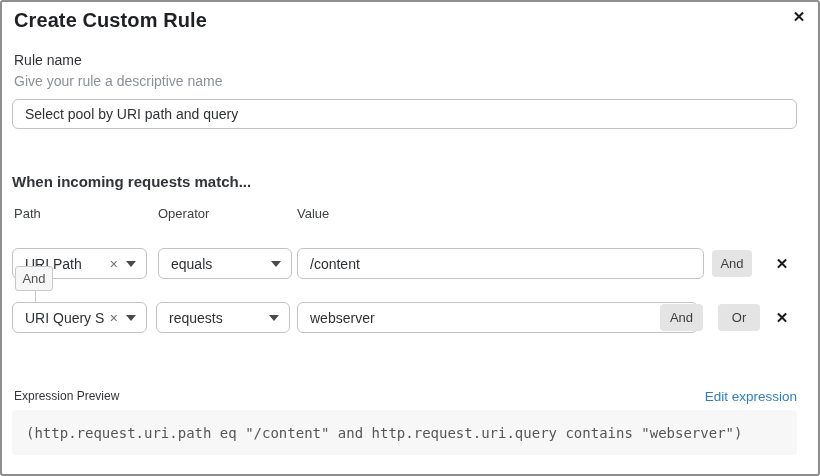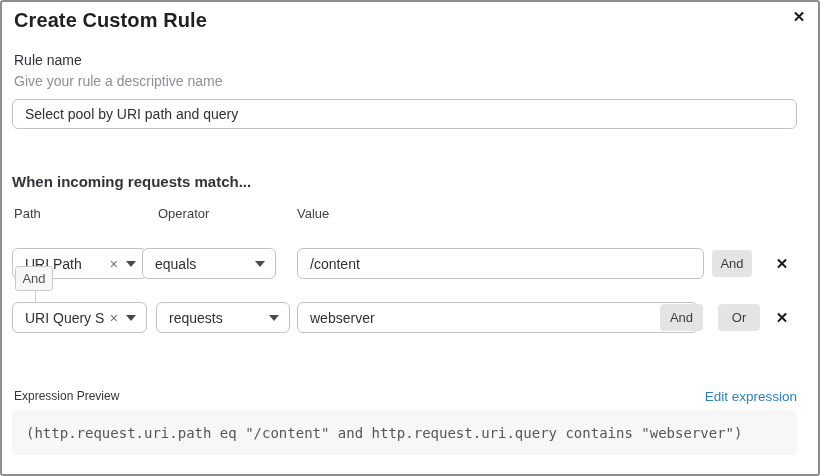--- a/index.html
+++ b/index.html
@@ -94,21 +94,21 @@
   <div class="abs col-label" style="left:156px;top:204px;">Operator</div>
   <div class="abs col-label" style="left:295px;top:204px;">Value</div>
 
   <div class="abs" style="left:0;top:226px;width:693px;height:31px;margin-top:20px;">
     <div class="abs select" style="left:10px;width:135px;">
       <span class="label-text">URI Path</span>
       <span class="grow"></span>
       <span class="clear-x">×</span>
       <span class="caret"></span>
     </div>
-    <div class="abs select" style="left:140px;width:134px;">
+    <div class="abs select" style="left:156px;width:134px;">
       <span class="label-text">equals</span>
       <span class="grow"></span>
       <span class="caret"></span>
     </div>
     <div class="abs" style="left:295px;width:407px;text-decoration:underline;">
       <input class="text-input" style="height: 31px;" type="text" value="/content">
     </div>
     <button class="abs gray-btn" style="left:710px;top:2px;width:40px;">And</button>
     <div class="abs remove-x" style="left:770px;top:2px;">✕</div>
   </div>

